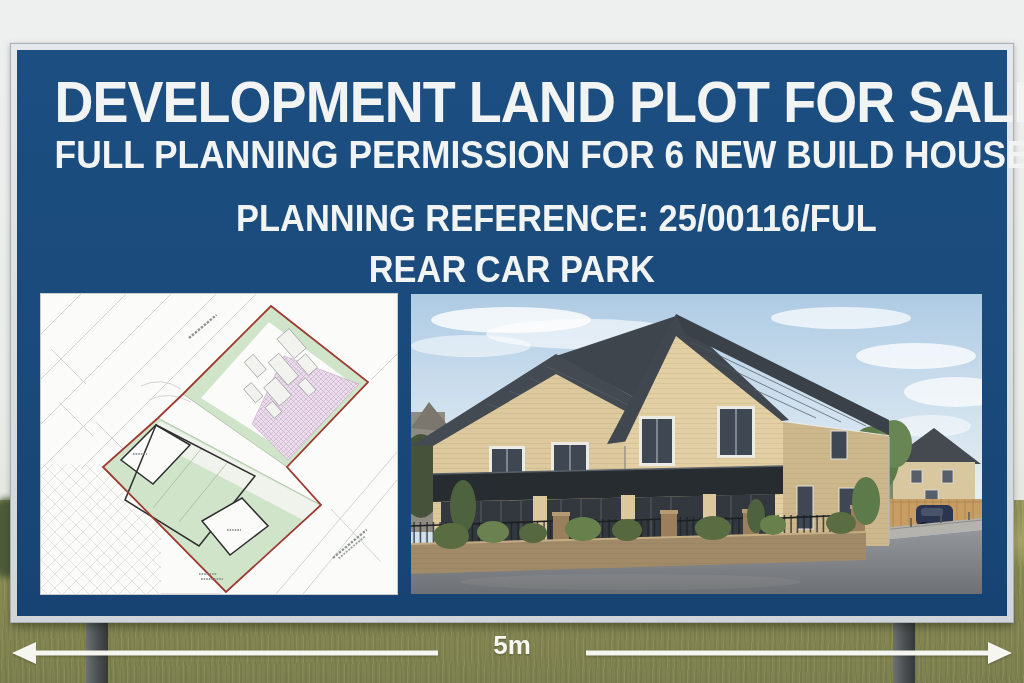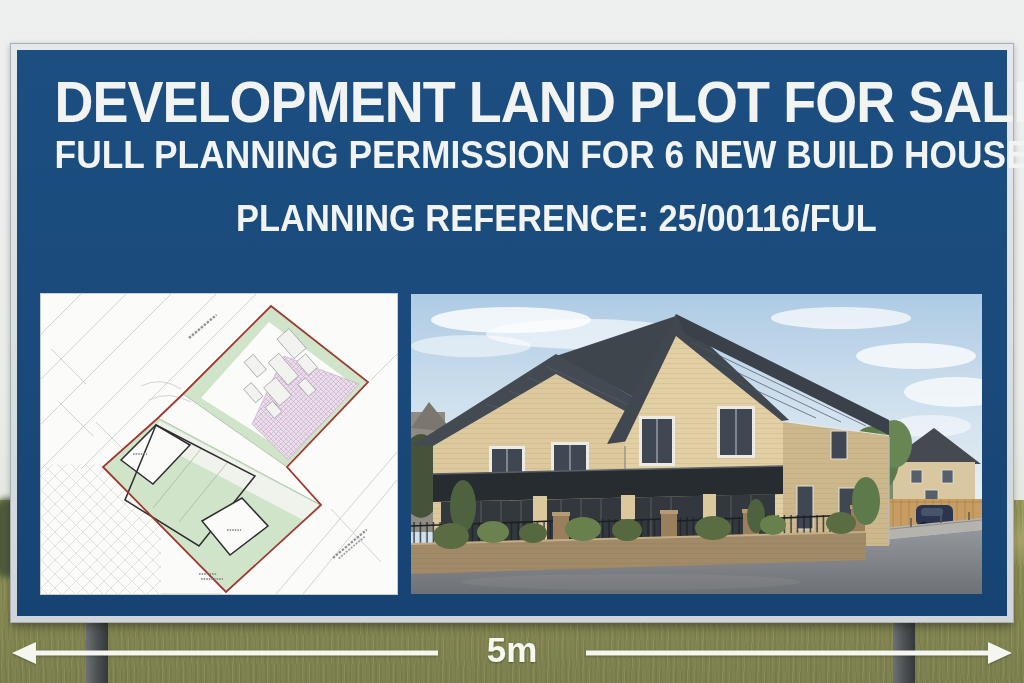--- a/index.html
+++ b/index.html
@@ -30,41 +30,42 @@
   .h1{top:18px;font-size:58px;letter-spacing:-1px;}
   .h2{top:84px;font-size:38px;}
   .h3{top:148px;font-size:37px;margin-left:44px;}
   .h4{top:199px;font-size:37px;}
   .plan-box{position:absolute;left:24px;top:244px;width:356px;height:300px;background:#fbfbf9;
         outline:1px solid #c9cdce;}
   .photo-box{position:absolute;left:394px;top:244px;width:571px;height:300px;background:#cfe0ee;}
   .plan-box svg,.photo-box svg{display:block;width:100%;height:100%;}
   .scalebar{position:absolute;left:0;top:634px;width:1024px;height:42px;}
   .scale-label{position:absolute;left:0;right:0;top:630px;text-align:center;
-        font-size:35px;font-weight:bold;color:#f8f8f2;
+        font-size:26px;font-weight:bold;color:#f8f8f2;
         text-shadow:0 1px 2px rgba(40,50,20,.45);}
 </style>
 </head>
 <body>
 
 <div class="scene">
   <div class="sky"></div>
   <div class="field"></div>
   <div class="bush"></div>
 
   <div class="post left"></div>
   <div class="post right"></div>
   <div class="sign-shadow"></div>
 
   <div class="signboard">
     <div class="panel">
 
       <div class="line h1"><span>DEVELOPMENT LAND PLOT FOR SALE</span></div>
       <div class="line h2"><span>FULL PLANNING PERMISSION FOR 6 NEW BUILD HOUSES</span></div>
       <div class="line h3"><span>PLANNING REFERENCE: 25/00116/FUL</span></div>
+      <div class="line h4"><span>REAR CAR PARK</span></div>
 
       <div class="plan-box">
         <svg viewBox="0 0 356 300" preserveAspectRatio="none">
           <defs>
             <pattern id="p-lat" width="14" height="14" patternUnits="userSpaceOnUse">
               <path d="M0 0L14 14M14 0L0 14" stroke="#d2d2cf" stroke-width="0.8"></path>
             </pattern>
             <pattern id="p-hatch" width="5" height="5" patternUnits="userSpaceOnUse">
               <path d="M0 0L5 5M5 0L0 5" stroke="#c3a9c6" stroke-width="0.6"></path>
             </pattern>

